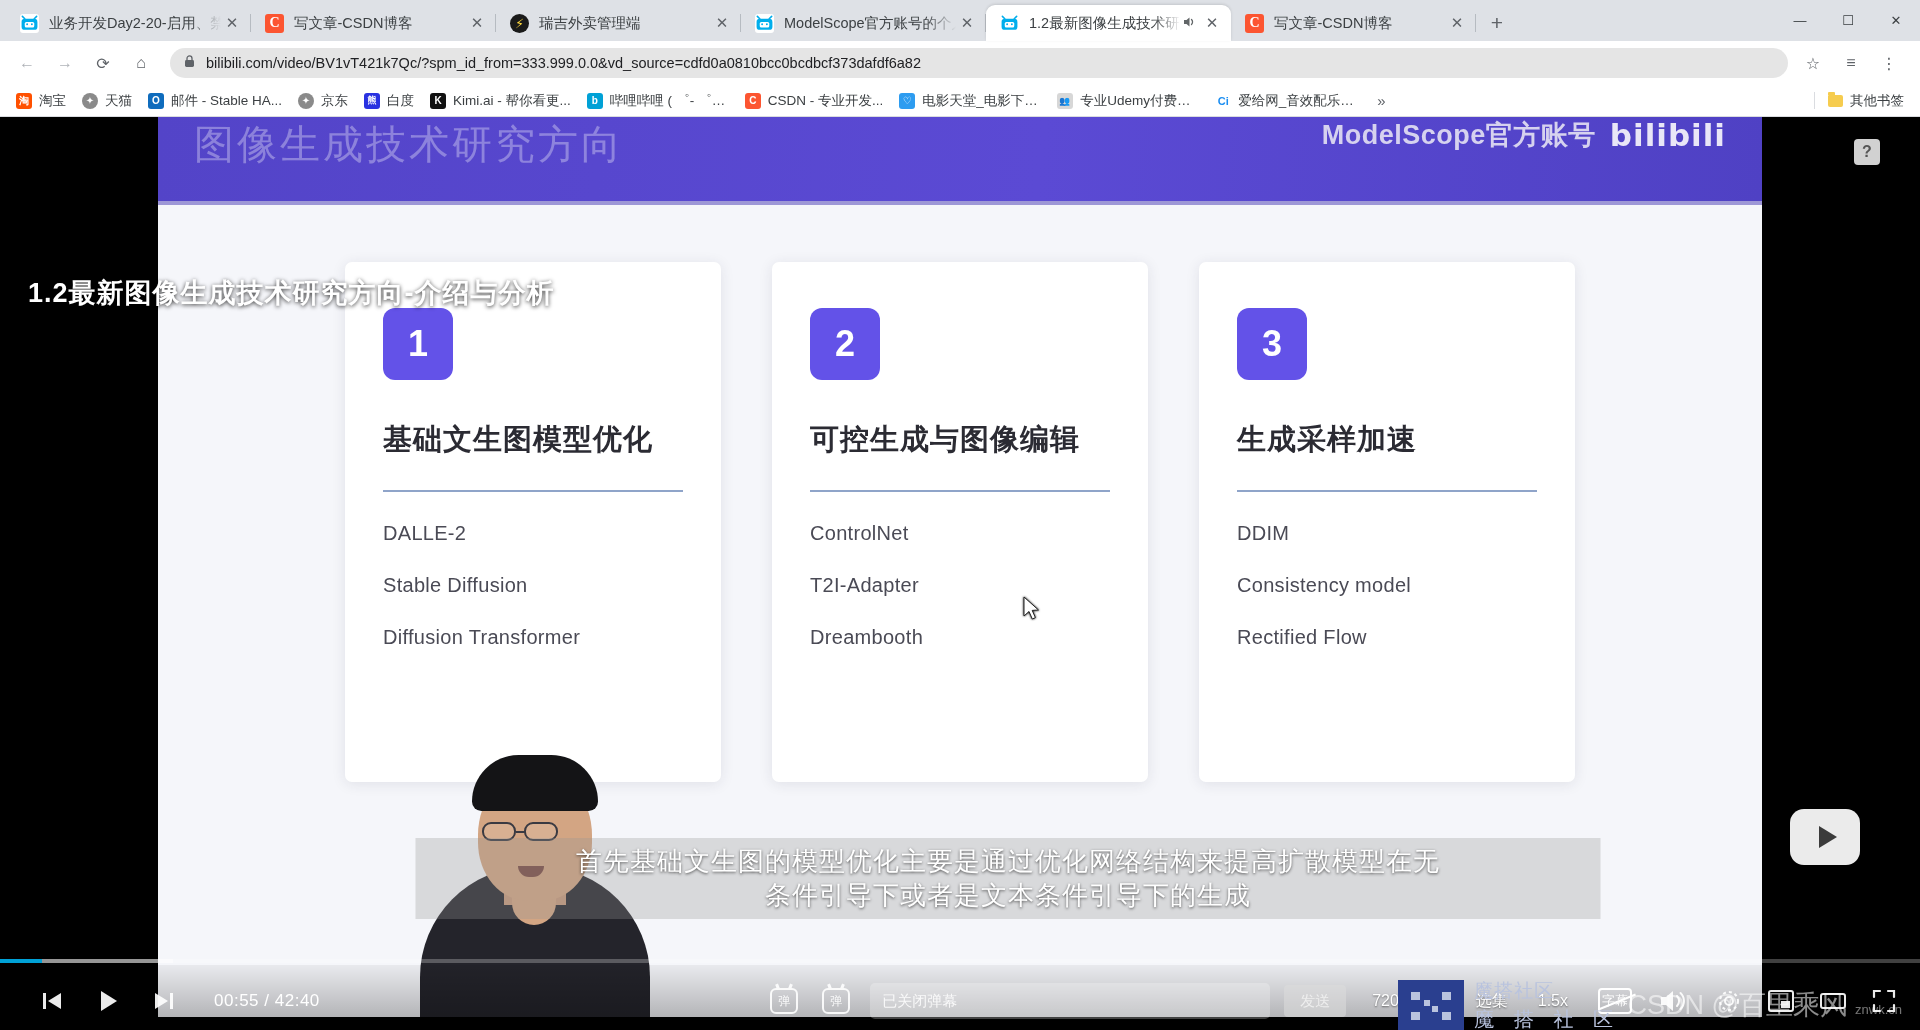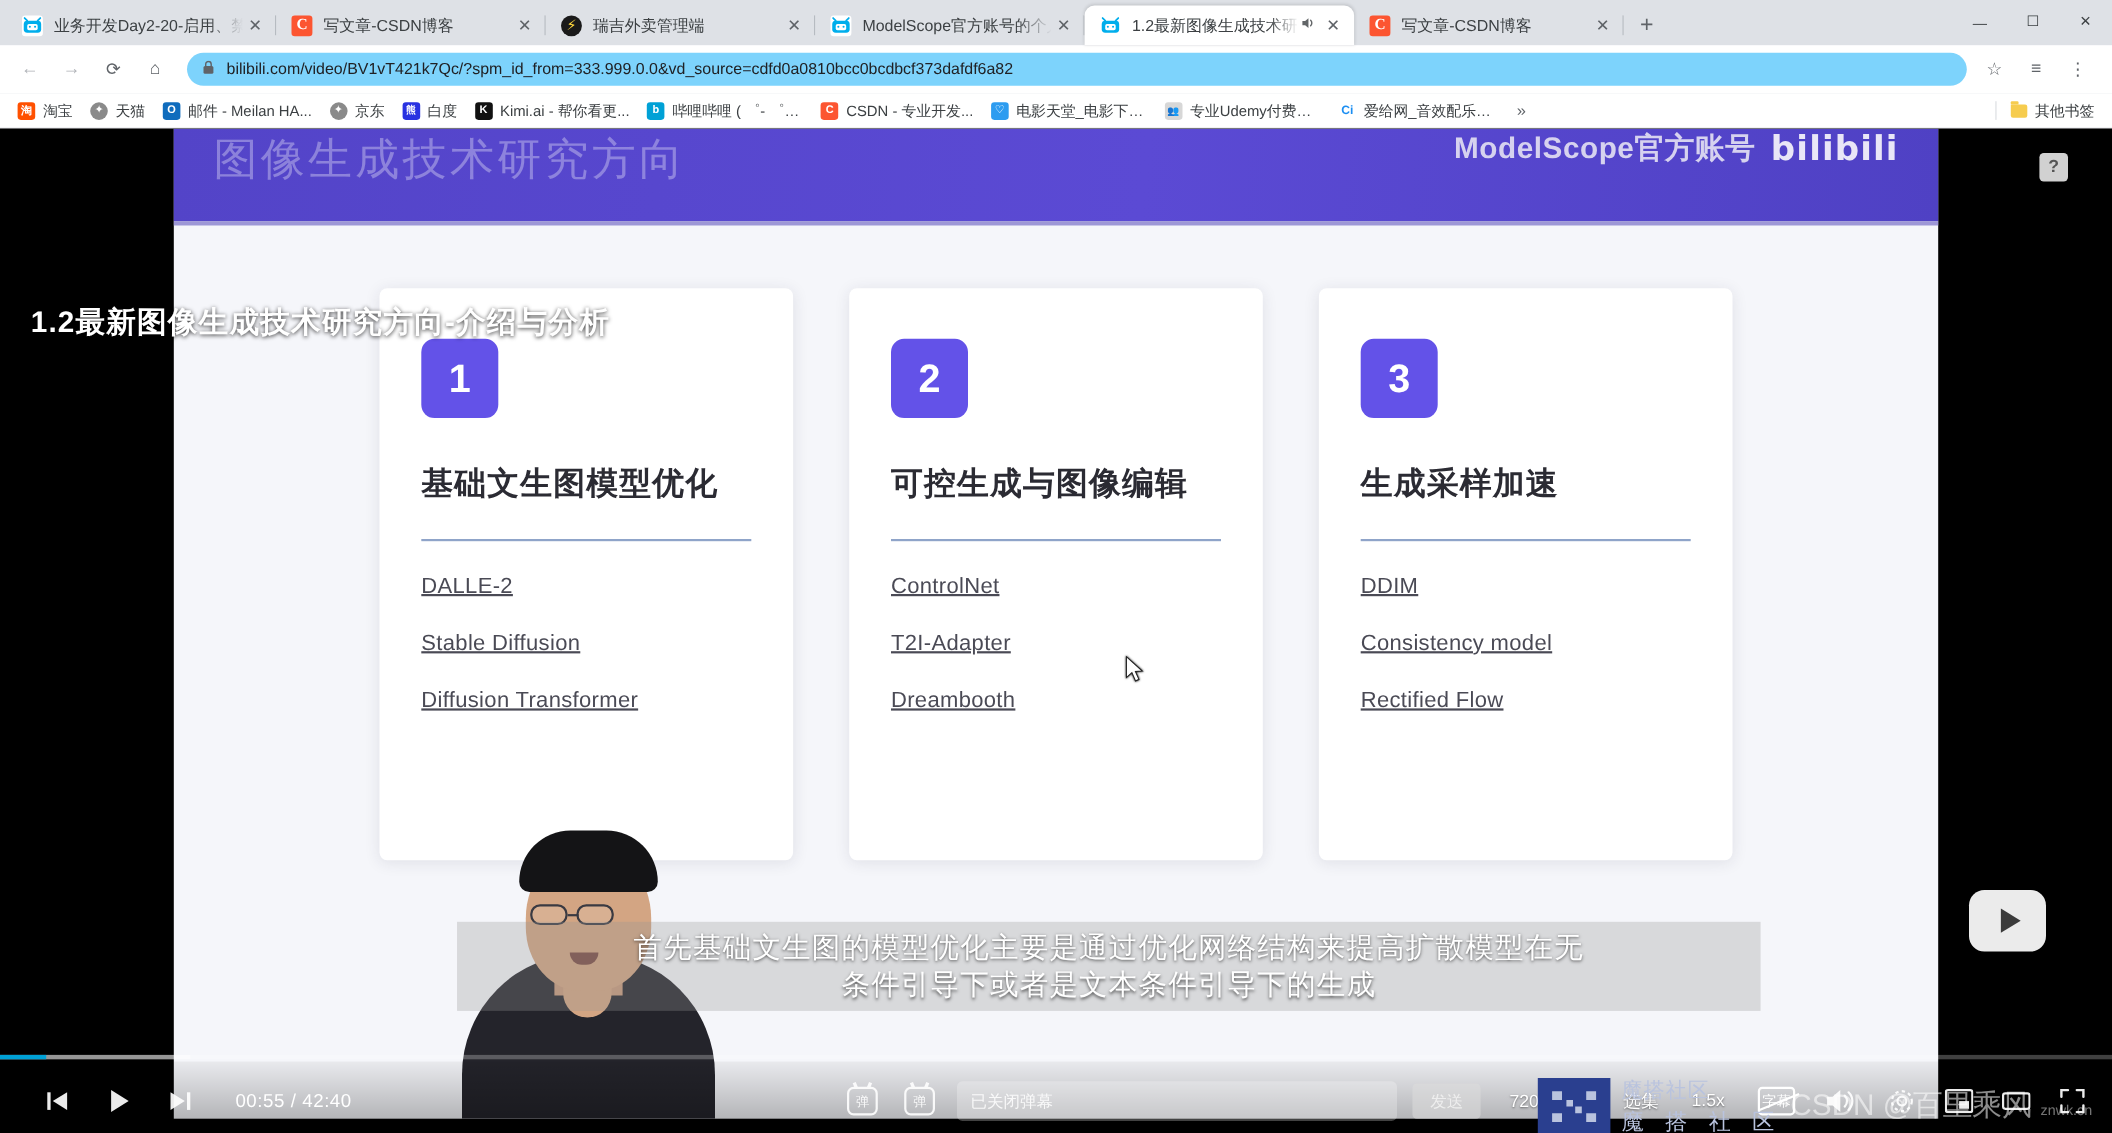--- a/index.html
+++ b/index.html
@@ -74,21 +74,21 @@
     height: 44px; background: #fff; display: flex;
     align-items: center; padding: 0 10px;
   }
   .navbtn {
     width: 34px; height: 34px; margin-right: 4px;
     display: flex; align-items: center; justify-content: center;
     color: #5f6368; border-radius: 50%;
   }
   .navbtn.dim { color: #b0b3b8; }
   .omnibox {
-    flex: 1; height: 30px; background: #7dd3fc; border-radius: 16px;
+    flex: 1; height: 30px; background: #e5e5e5; border-radius: 16px;
     display: flex; align-items: center; padding: 0 14px;
     margin: 0 8px; font-size: 14.5px; color: #202124;
   }
   .lock { margin-right: 11px; color: #5f6368; font-size: 12px; }
   .omnibox .url { white-space: nowrap; overflow: hidden; }
 
   .bookmarks {
     height: 32px; background: #fff; display: flex;
     align-items: center; padding: 0 8px;
     border-bottom: 1px solid #dadce0; position: relative;
@@ -166,21 +166,21 @@
   }
   .card-title {
     margin-top: 40px; font-size: 29px; color: #2b2b33;
     font-weight: 600; letter-spacing: 1px;
   }
   .card-rule {
     margin-top: 30px; height: 2px; background: #8fa4c9; width: 100%;
   }
   .card-items { margin-top: 30px; }
   .card-item {
-    font-size: 20px; color: #4a4a55; margin-bottom: 29px; letter-spacing: .3px; text-decoration: underline;
+    font-size: 20px; color: #4a4a55; margin-bottom: 29px; letter-spacing: .3px;
   }
 
   .presenter {
     position: absolute; left: 262px; bottom: 0; width: 230px; height: 268px;
     overflow: hidden;
   }
   .pr-body {
     position: absolute; left: 0; bottom: 0; width: 230px; height: 150px;
     background: #24242b; border-radius: 110px 110px 0 0;
   }
@@ -442,21 +442,21 @@
     <div class="bm">
         <span class="bm-ico" style="background:#ff5000">淘</span>
         <span class="bm-label">淘宝</span>
       </div>
     <div class="bm">
         <span class="bm-ico" style="background:#8a8a8a;border-radius:50%">✦</span>
         <span class="bm-label">天猫</span>
       </div>
     <div class="bm">
         <span class="bm-ico" style="background:#0f6cbd">O</span>
-        <span class="bm-label">邮件 - Meilan HA...</span>
+        <span class="bm-label">邮件 - Stable HA...</span>
       </div>
     <div class="bm">
         <span class="bm-ico" style="background:#8a8a8a;border-radius:50%">✦</span>
         <span class="bm-label">京东</span>
       </div>
     <div class="bm">
         <span class="bm-ico" style="background:#2932e1;font-size:9px">熊</span>
         <span class="bm-label">白度</span>
       </div>
     <div class="bm">

